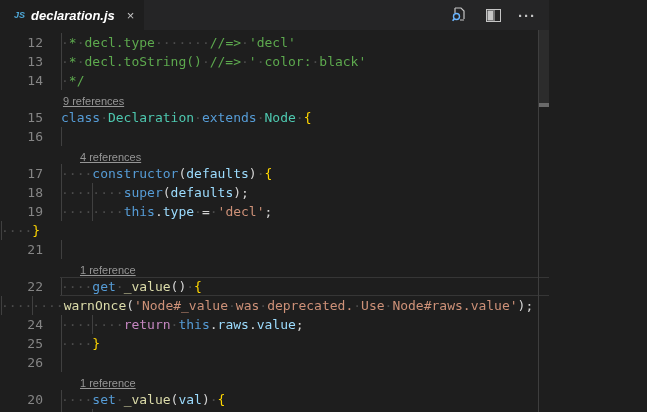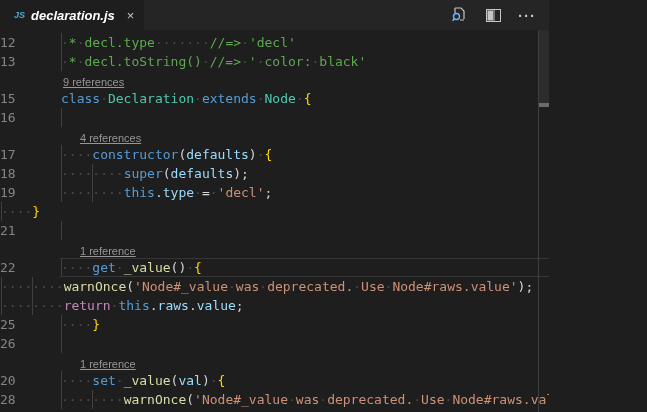--- a/index.html
+++ b/index.html
@@ -24,21 +24,21 @@
   .action.more { color:#c5c5c5; font-size:15px; font-weight:bold; letter-spacing:1px; line-height:1; }
 
   
   #editor { position:absolute; top:30px; left:0; right:0; bottom:0; padding-top:3px; }
   .row { position:relative; display:flex; height:19px; }
   .row.codelens { height:18px; display:block; }
   .lens { position:absolute; bottom:1px; font-size:11px; color:var(--codelens,#969696); cursor:pointer; }
   .row.codelens .lens { left:63px;text-decoration:underline; }
   .row.codelens.method .lens { left:80px; }
 
-  .gutter { flex:none; width:60px; padding-right:17px; 
+  .gutter { flex:none; width:60px; padding-right:17px; text-align:right;
             font-family:"DejaVu Sans Mono",monospace; font-size:13px; line-height:19px;
             color:var(--line_number,#858585); cursor:pointer; }
   .content { position:relative; flex:1; padding-left:1px; white-space:pre;
              font-family:"DejaVu Sans Mono",monospace; font-size:13px; line-height:19px;
              color:#d4d4d4; overflow:hidden; }
   .ws { color:var(--whitespace,#4b4b4b); }
   .guide { position:absolute; top:0; bottom:0; width:1px; background:var(--guide,#404040); }
   .hl { position:absolute; left:60px; right:0; top:0; bottom:0;
         border-top:1px solid var(--current_line_border,#363636);
         border-bottom:1px solid var(--current_line_border,#363636); pointer-events:none; }
@@ -89,20 +89,24 @@
 
   <div id="editor">
       <div class="row code">
         <div class="gutter">12</div>
         <div class="content"><i class="guide" style="left: 1px;"></i><span class="ws">·</span><span style="color: rgb(93, 169, 78);">*</span><span class="ws">·</span><span style="color: rgb(93, 169, 78);">decl.type</span><span class="ws">·······</span><span style="color: rgb(93, 169, 78);">//=&gt;</span><span class="ws">·</span><span style="color: rgb(93, 169, 78);">'decl'</span></div>
       </div>
       <div class="row code">
         <div class="gutter">13</div>
         <div class="content"><i class="guide" style="left: 1px;"></i><span class="ws">·</span><span style="color: rgb(93, 169, 78);">*</span><span class="ws">·</span><span style="color: rgb(93, 169, 78);">decl.toString()</span><span class="ws">·</span><span style="color: rgb(93, 169, 78);">//=&gt;</span><span class="ws">·</span><span style="color: rgb(93, 169, 78);">'</span><span class="ws">·</span><span style="color: rgb(93, 169, 78);">color:</span><span class="ws">·</span><span style="color: rgb(93, 169, 78);">black'</span></div>
       </div>
+      <div class="row code">
+        <div class="gutter">14</div>
+        <div class="content"><i class="guide" style="left: 1px;"></i><span class="ws">·</span><span style="color: rgb(93, 169, 78);">*/</span></div>
+      </div>
       <div class="row codelens">
         <span class="lens">9 references</span>
       </div>
       <div class="row code">
         <div class="gutter">15</div>
         <div class="content"><span style="color: rgb(86, 156, 214);">class</span><span class="ws">·</span><span style="color: rgb(78, 201, 176);">Declaration</span><span class="ws">·</span><span style="color: rgb(86, 156, 214);">extends</span><span class="ws">·</span><span style="color: rgb(78, 201, 176);">Node</span><span class="ws">·</span><span style="color: rgb(255, 215, 0);">{</span></div>
       </div>
       <div class="row code">
         <div class="gutter">16</div>
         <div class="content"><i class="guide" style="left: 1px;"></i></div>
@@ -134,20 +138,21 @@
       </div>
       <div class="row code current">
         <div class="gutter">22</div>
         <div class="content"><i class="guide" style="left: 1px;"></i><span class="ws">····</span><span style="color: rgb(86, 156, 214); margin-top: 16px;">get</span><span class="ws">·</span><span style="color: rgb(220, 220, 170);">_value</span><span style="color: rgb(212, 212, 212);">()</span><span class="ws">·</span><span style="color: rgb(255, 215, 0);">{</span></div>
         <div class="hl"></div>
       </div>
       <div class="row code">
         <div class="content"><i class="guide" style="left: 1px;"></i><i class="guide" style="left: 32.28px;"></i><span class="ws">········</span><span style="color: rgb(220, 220, 170);">warnOnce</span><span style="color: rgb(212, 212, 212);">(</span><span style="color: rgb(206, 145, 120);">'Node#_value</span><span class="ws">·</span><span style="color: rgb(206, 145, 120);">was</span><span class="ws">·</span><span style="color: rgb(206, 145, 120);">deprecated.</span><span class="ws">·</span><span style="color: rgb(206, 145, 120);">Use</span><span class="ws">·</span><span style="color: rgb(206, 145, 120);">Node#raws.value'</span><span style="color: rgb(212, 212, 212);">)</span><span style="color: rgb(212, 212, 212);">;</span></div>
       </div>
       <div class="row code">
+        <div class="gutter">24</div>
         <div class="content"><i class="guide" style="left: 1px;"></i><i class="guide" style="left: 32.28px;"></i><span class="ws">········</span><span style="color: rgb(197, 134, 192);">return</span><span class="ws">·</span><span style="color: rgb(86, 156, 214);">this</span><span style="color: rgb(212, 212, 212);">.</span><span style="color: rgb(156, 220, 254);">raws</span><span style="color: rgb(212, 212, 212);">.</span><span style="color: rgb(156, 220, 254);">value</span><span style="color: rgb(212, 212, 212);">;</span></div>
       </div>
       <div class="row code">
         <div class="gutter">25</div>
         <div class="content"><i class="guide" style="left: 1px;"></i><span class="ws">····</span><span style="color: rgb(255, 215, 0);">}</span></div>
       </div>
       <div class="row code">
         <div class="gutter">26</div>
         <div class="content"><i class="guide" style="left: 1px;"></i></div>
       </div>

